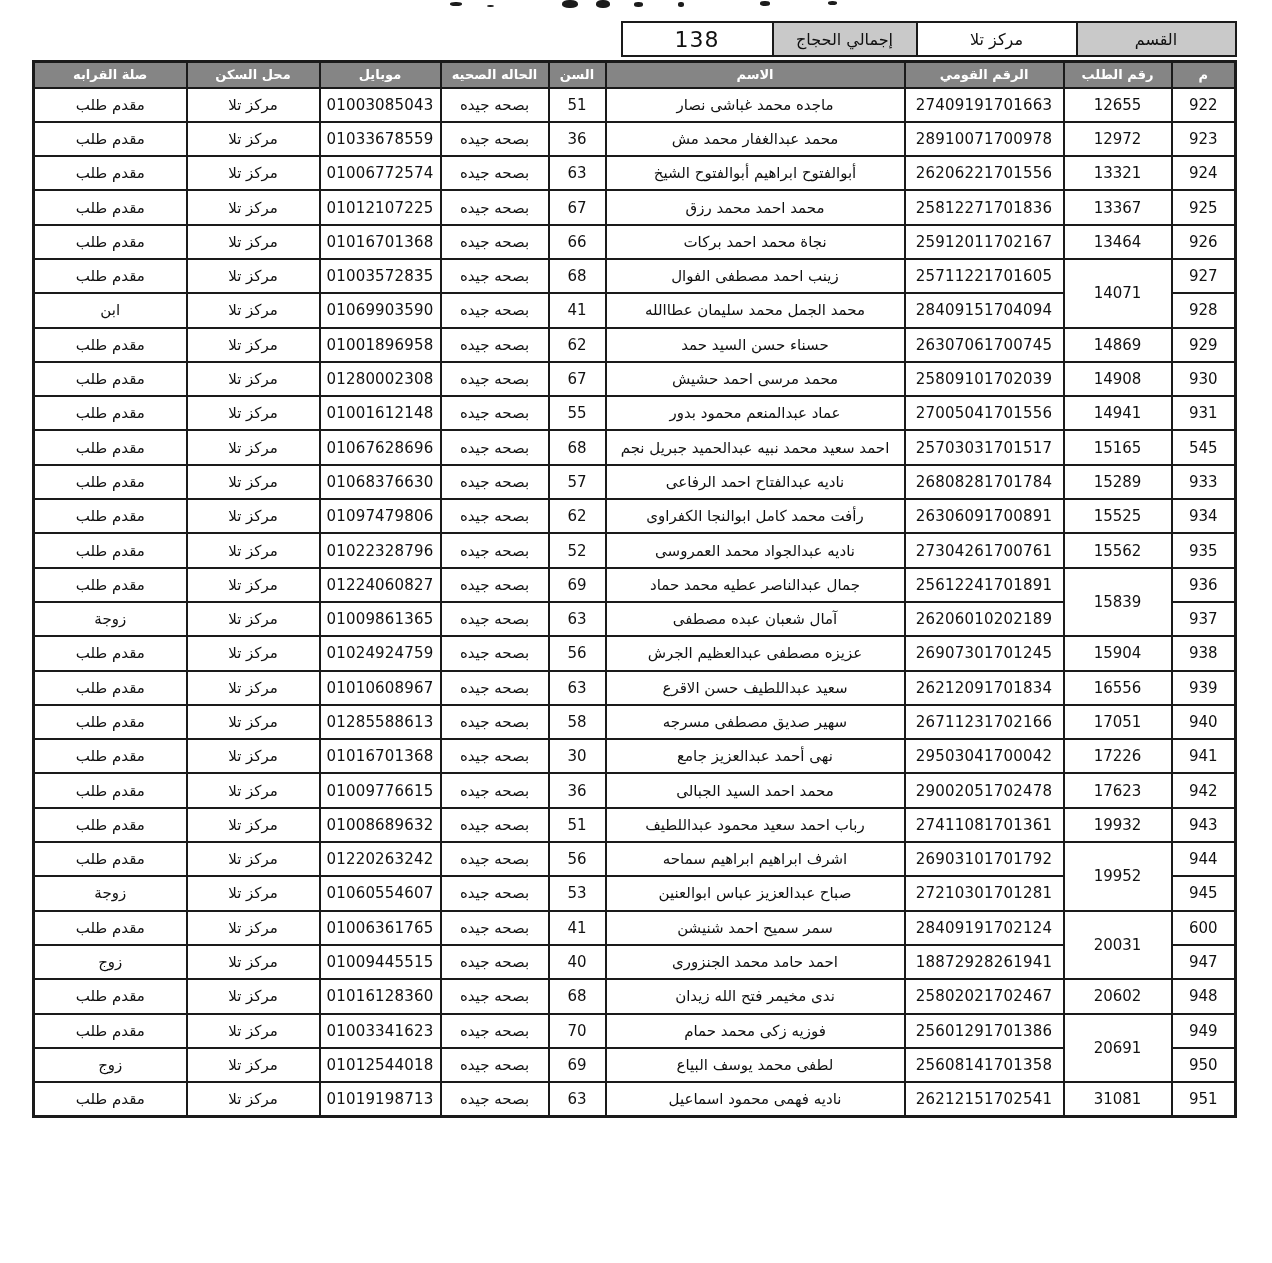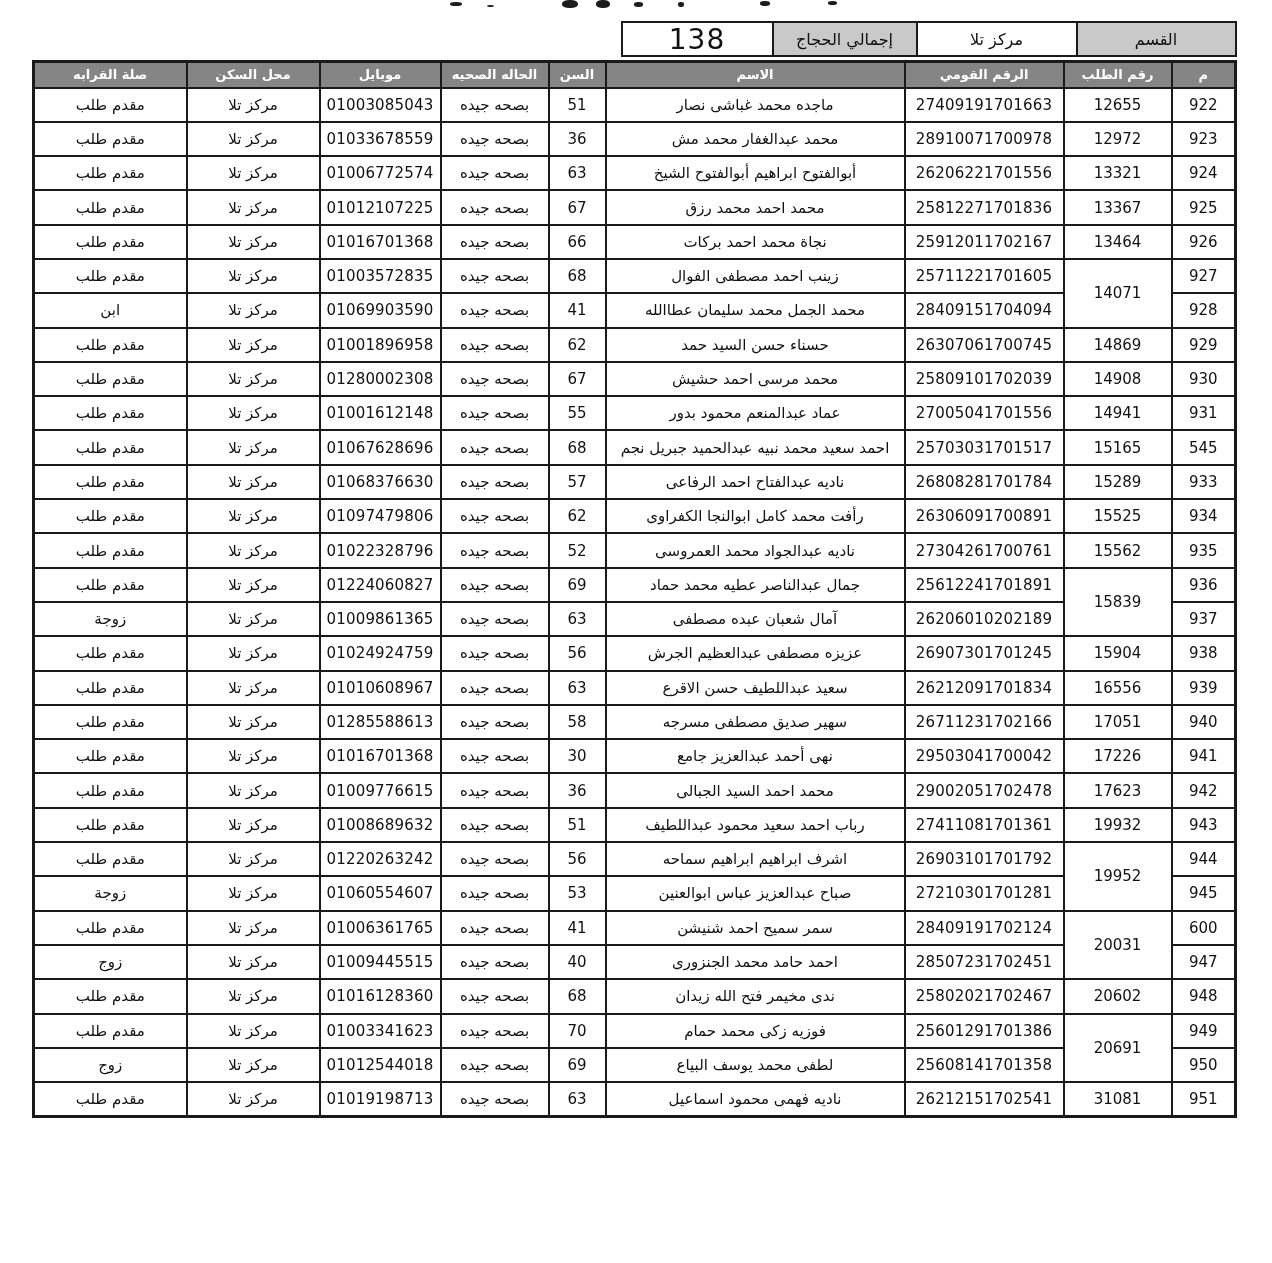--- a/index.html
+++ b/index.html
@@ -16,21 +16,21 @@
     position:absolute; top:21px; left:615px; width:622px; height:36px;
     display:flex; direction:rtl;
   }
   .tb-cell {
     box-sizing:border-box; border:2.5px solid var(--border);
     display:flex; align-items:center; justify-content:center;
     height:36px; background:#fff; font-size:16px;
   }
   .tb-cell + .tb-cell { margin-right:-2.5px; }
   .tb-label { background:var(--label-bg); font-weight:normal; }
-  .tb-val-total { font-size:28px; letter-spacing:1px; }
+  .tb-val-total { font-size:22px; letter-spacing:1px; }
 
   
   table.roster {
     position:absolute; top:60px; left:32px; width:1202px;
     border-collapse:collapse; table-layout:fixed; direction:rtl;
     border:3px solid var(--border);
   }
   table.roster th, table.roster td {
     box-sizing:border-box;
     border-left:2px solid var(--border);
@@ -363,21 +363,21 @@
           <td class="c-national-id">28409191702124</td>
           <td class="c-name">سمر سميح احمد شنيشن</td>
           <td class="c-age">41</td>
           <td class="c-health">بصحه جيده</td>
           <td class="c-mobile">01006361765</td>
           <td class="c-residence">مركز تلا</td>
           <td class="c-relation">مقدم طلب</td>
         </tr>
         <tr>
           <td class="c-serial">947</td>
-          <td class="c-national-id">28507231702451</td>
+          <td class="c-national-id">18872928261941</td>
           <td class="c-name">احمد حامد محمد الجنزورى</td>
           <td class="c-age">40</td>
           <td class="c-health">بصحه جيده</td>
           <td class="c-mobile">01009445515</td>
           <td class="c-residence">مركز تلا</td>
           <td class="c-relation">زوج</td>
         </tr>
         <tr>
           <td class="c-serial">948</td>
           <td class="c-request">20602</td>

